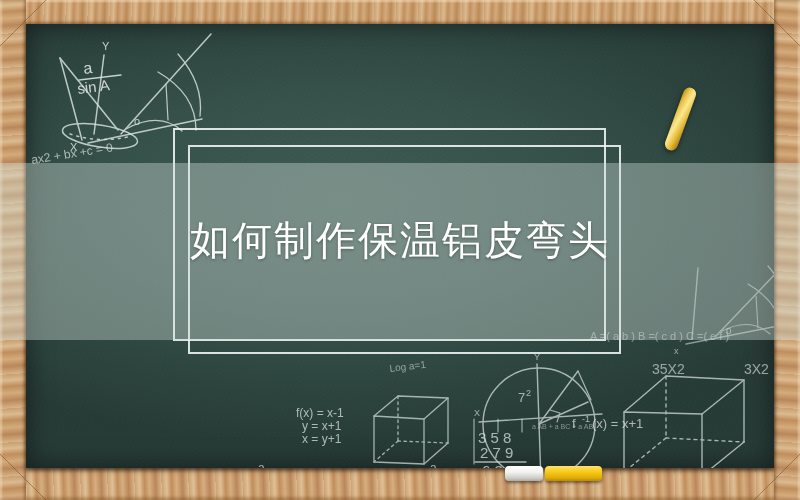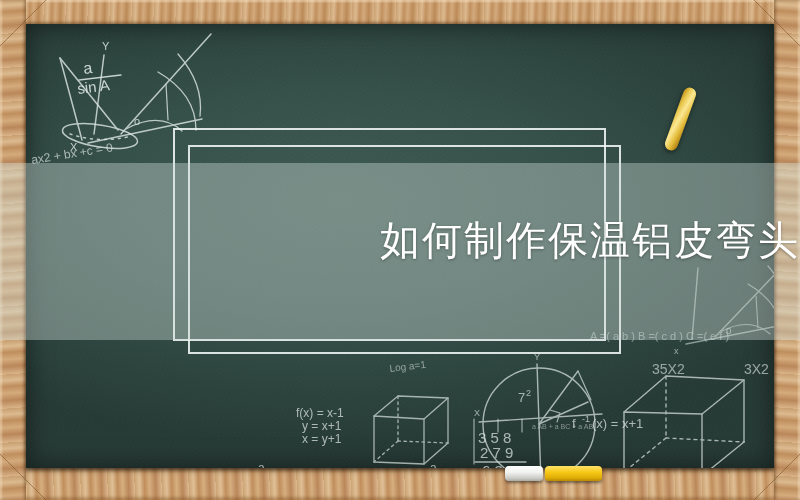--- a/index.html
+++ b/index.html
@@ -91,21 +91,21 @@
   
   .overlay-band{
     position:absolute;left:0;top:163px;width:800px;height:177px;
     background:rgba(208,221,216,.40);
     pointer-events:none;
   }
 
   
   .title{
     position:absolute;left:0;top:214px;width:800px;
-    text-align:right;
+    text-align:center;
     font-size:40px;line-height:52px;
     letter-spacing:2px;
     color:#ffffff;
     font-weight:400;
     text-shadow:0 1px 3px rgba(0,0,0,.35);
     font-family:"DejaVu Sans","Liberation Sans",sans-serif;
     white-space:nowrap;
   }
 </style>
 </head>

